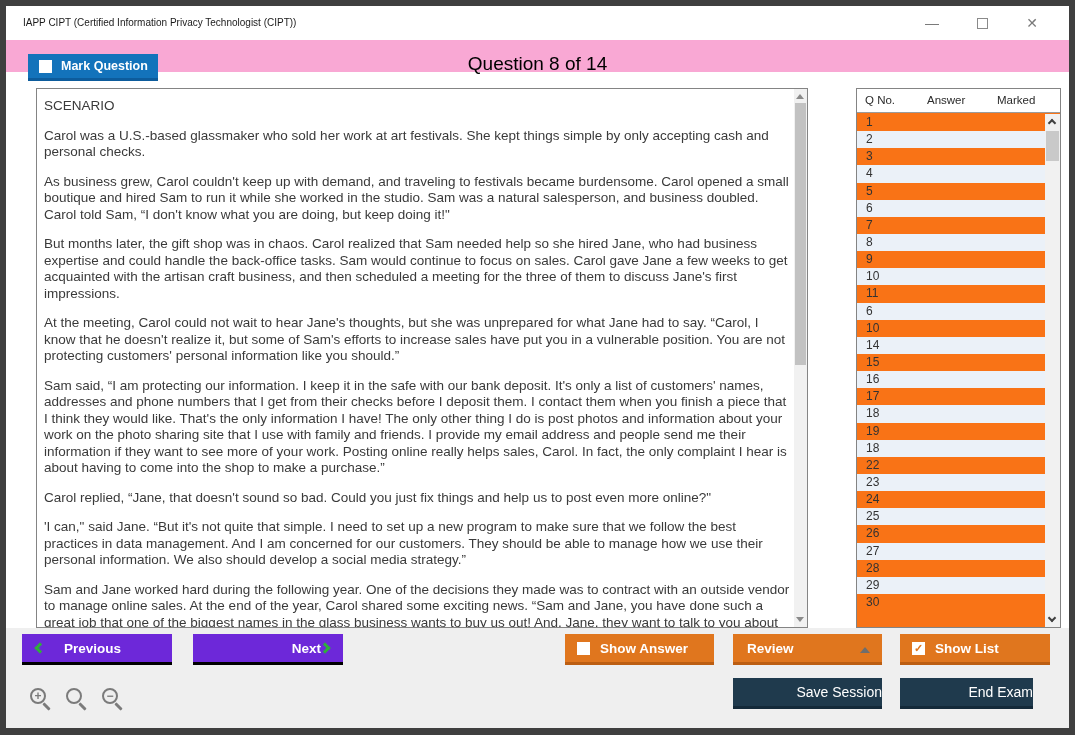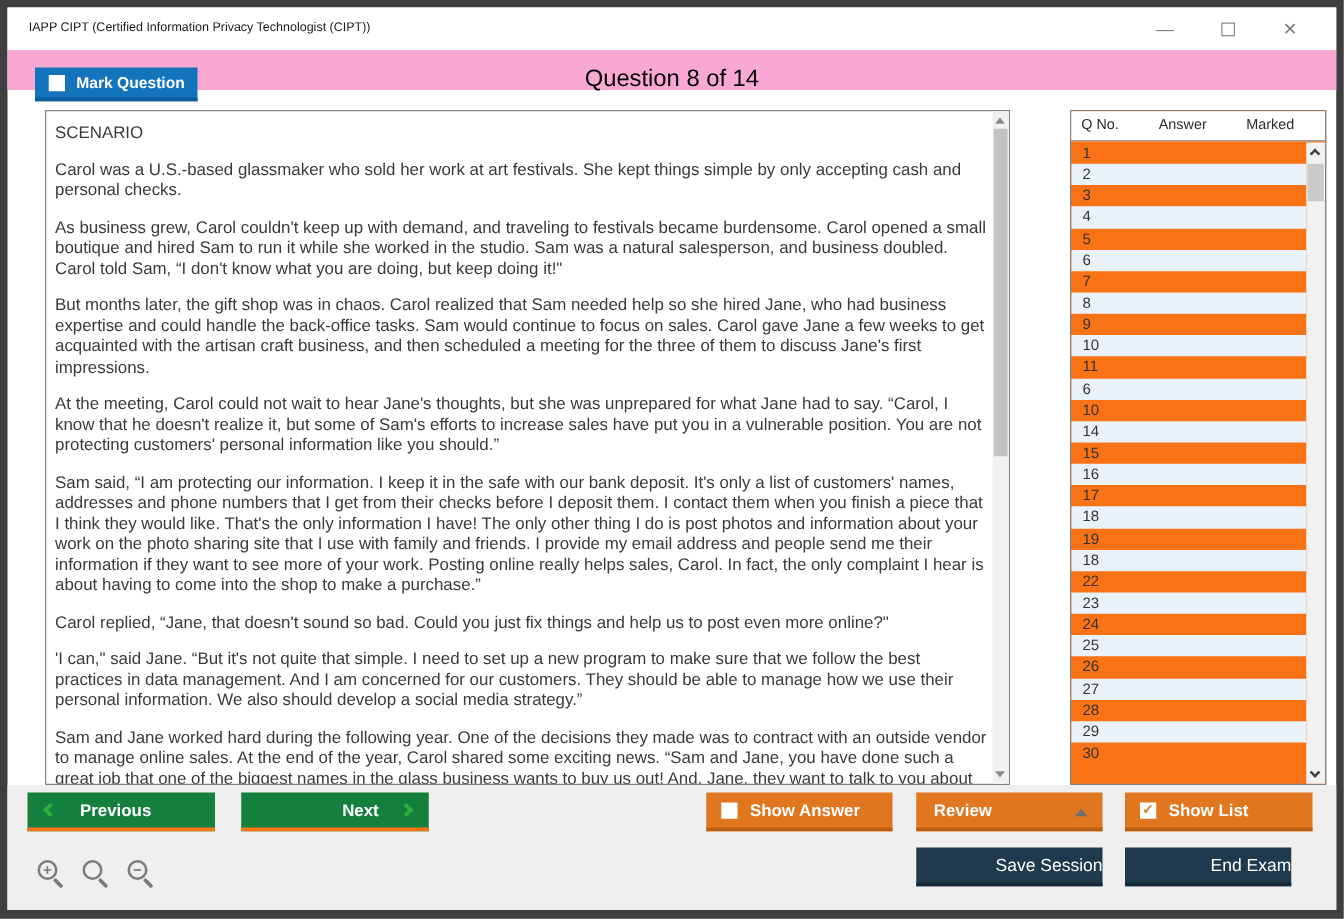--- a/index.html
+++ b/index.html
@@ -77,30 +77,30 @@
   .q-row:nth-child(even) { background:#ebf1f8; }
   .q-scroll { position:absolute; right:0; top:25px; bottom:0; width:15px; background:#f1f1f1; }
   .sb-chev { position:absolute; left:4px; width:6px; height:6px;
     border-left:2px solid #404040; border-bottom:2px solid #404040; }
   .sb-chev.up { top:6px; transform:rotate(135deg); }
   .sb-chev.down { bottom:6px; transform:rotate(-45deg); }
   .q-thumb { position:absolute; left:1px; right:1px; top:17px; height:30px; background:#c9c9c9; }
   
   .footer { position:absolute; left:0; right:0; bottom:0; top:622px; background:#efefef; }
   .btn { position:absolute; height:31px; display:flex; align-items:center; cursor:pointer; border:none; }
-  .btn-blue { background:#15803d; border-bottom:3px solid #f97316; color:#ffffff; font-weight:bold; font-size:13.5px; }
+  .btn-blue { background:#6d28d9; border-bottom:3px solid #000000; color:#ffffff; font-weight:bold; font-size:13.5px; }
   .btn-orange { background:#E0761E; border-bottom:3px solid #BC5E12; color:#ffffff; font-weight:bold; font-size:13.5px; }
   .btn-navy { background:#1F3A4D; border-bottom:3px solid #142A3A; color:#ffffff; font-size:14px; justify-content:flex-end; }
   .chev { display:inline-block; width:8px; height:8px; border-left:3px solid #2FAF3C; border-bottom:3px solid #2FAF3C; flex:0 0 auto; }
   .chev.left { transform:rotate(45deg); }
   .chev.right { transform:rotate(225deg); }
   .btn-prev { left:16px; top:6px; width:150px; padding-left:14px; }
   .btn-prev .lbl { margin-left:20px; }
   .btn-next { left:187px; top:6px; width:150px; justify-content:flex-end; padding-right:14px; }
-  .btn-next .lbl { margin-right:18px; }
+  .btn-next .lbl { }
   .btn-show-answer { left:559px; top:6px; width:149px; padding-left:12px; }
   .btn-show-answer .lbl { margin-left:10px; }
   .btn-review { left:727px; top:6px; width:149px; padding-left:14px; position:absolute; }
   .review-tri { position:absolute; right:12px; top:13px; width:0; height:0;
     border-left:5px solid transparent; border-right:5px solid transparent; border-bottom:6px solid #6e6e6e; }
   .btn-show-list { left:894px; top:6px; width:150px; padding-left:12px; }
   .btn-show-list .lbl { margin-left:10px; }
   .check-glyph { color:#E0761E; font-size:11px; font-weight:bold; line-height:1; }
   .btn-save { left:727px; top:50px; width:149px; }
   .btn-end { left:894px; top:50px; width:133px; }

